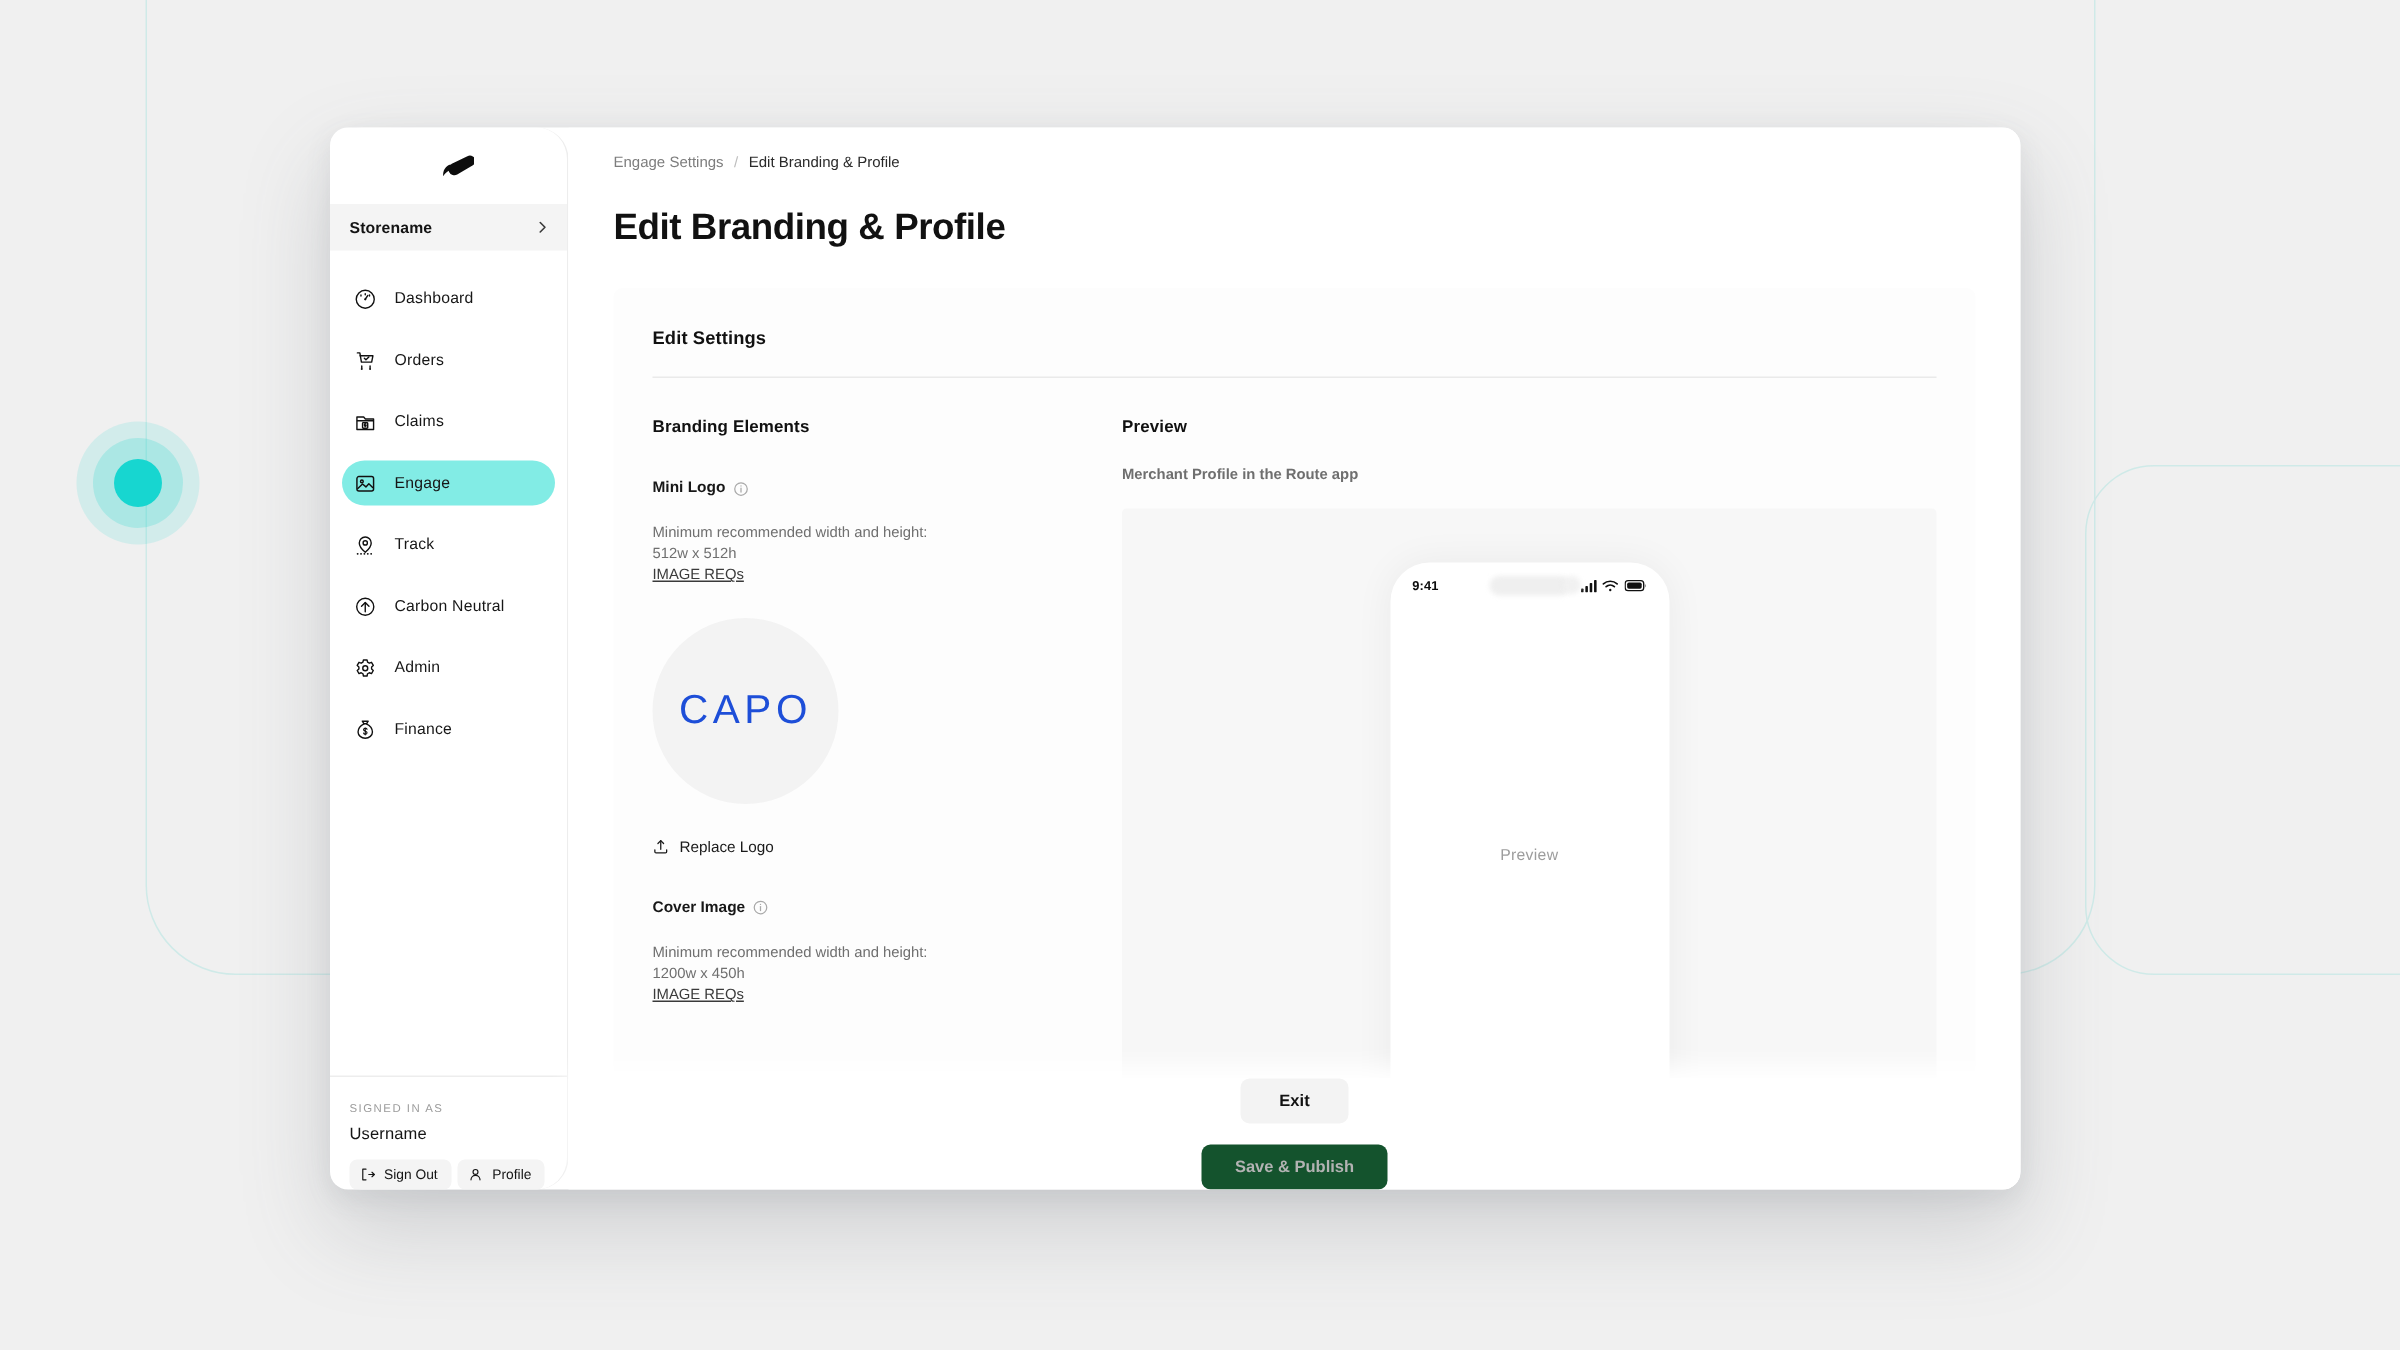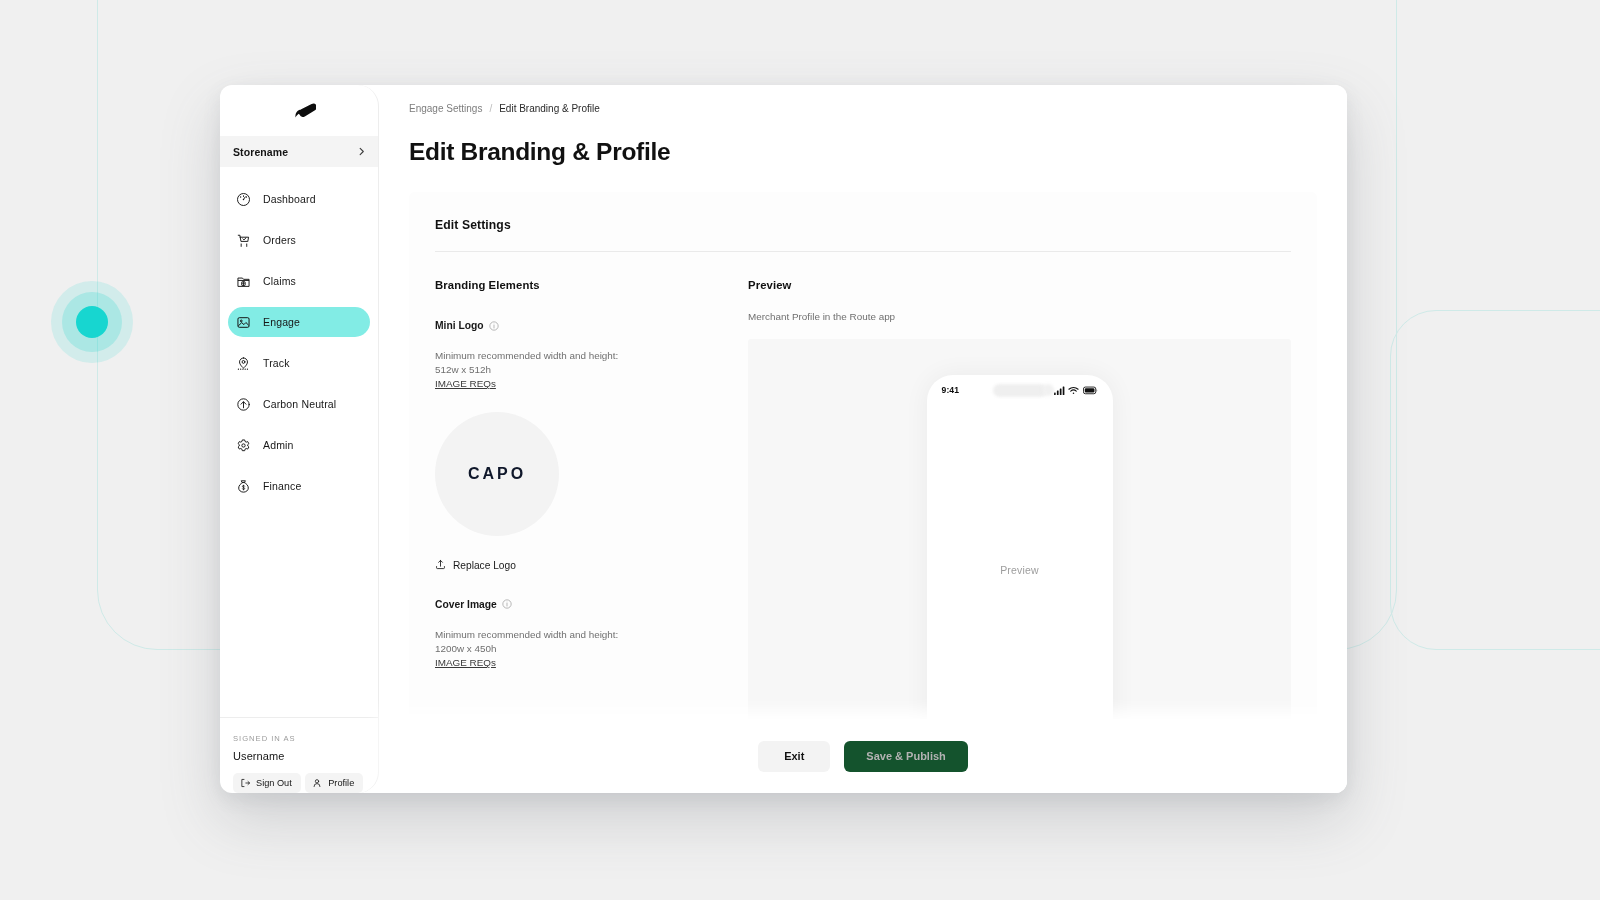--- a/index.html
+++ b/index.html
@@ -168,31 +168,31 @@
   }
   .note { margin-top: 14px; font-size: 9.9px; color: #555; line-height: 1.42; max-width: 250px; }
 
   .logo-disc {
     width: 124px; height: 124px; border-radius: 50%;
     background: #f3f3f3;
     margin-top: 21px;
     display: flex; align-items: center; justify-content: center;
   }
   .logo-disc .logo-text {
-    font-size: 16px; font-weight: 700; letter-spacing: 3px; color: #0f172a;
+    font-size: 27px; font-weight: 400; letter-spacing: 3px; color: #1d4ed8;
   }
 
   .replace {
     display: flex; align-items: center; gap: 7px;
     margin-top: 23px;
     font-size: 10.2px; color: #1a1a1a; cursor: pointer;
   }
 
   
-  .pv-sub { margin-top: 20px; font-size: 9.9px; color: #6f6f6f; }
+  .pv-sub { margin-top: 20px; font-size: 9.9px; color: #6f6f6f; font-weight: bold; }
   .pv-stage {
     margin-top: 17px;
     background: #f7f7f7;
     height: 406px;
     border-radius: 3px;
     position: relative;
     overflow: hidden;
   }
   .phone {
     position: absolute;
@@ -234,20 +234,21 @@
   
   .footer {
     height: 74px;
     background: #fff;
     border-top: 0;
     display: flex; align-items: center; justify-content: center;
     gap: 14px;
     position: relative;
     z-index: 3;
     box-shadow: 0 -9px 14px rgba(255,255,255,.96);
+    flex-direction: column;
   }
   .btn {
     border: none; border-radius: 6px;
     font-family: "Liberation Sans", sans-serif;
     cursor: pointer;
   }
   .btn-exit {
     background: #f3f3f3; color: #111;
     font-size: 11px; font-weight: 700;
     padding: 0 26px; height: 31px;

